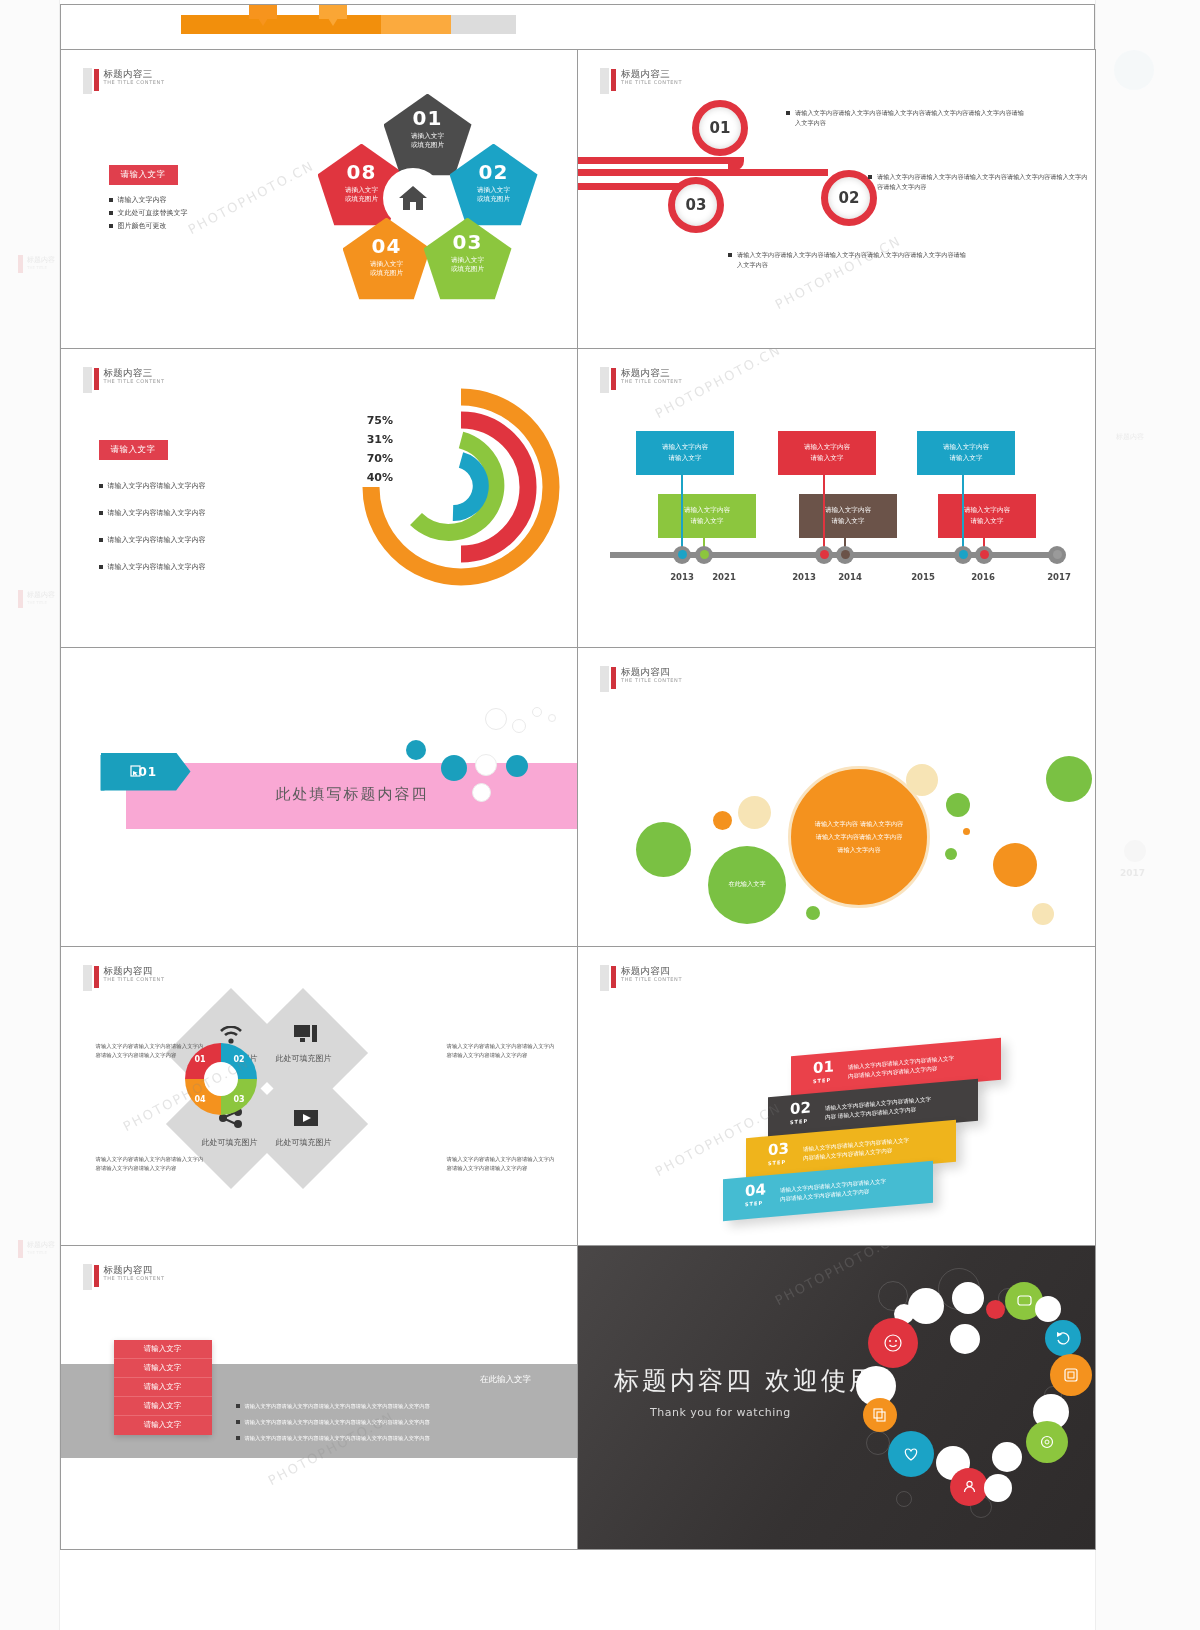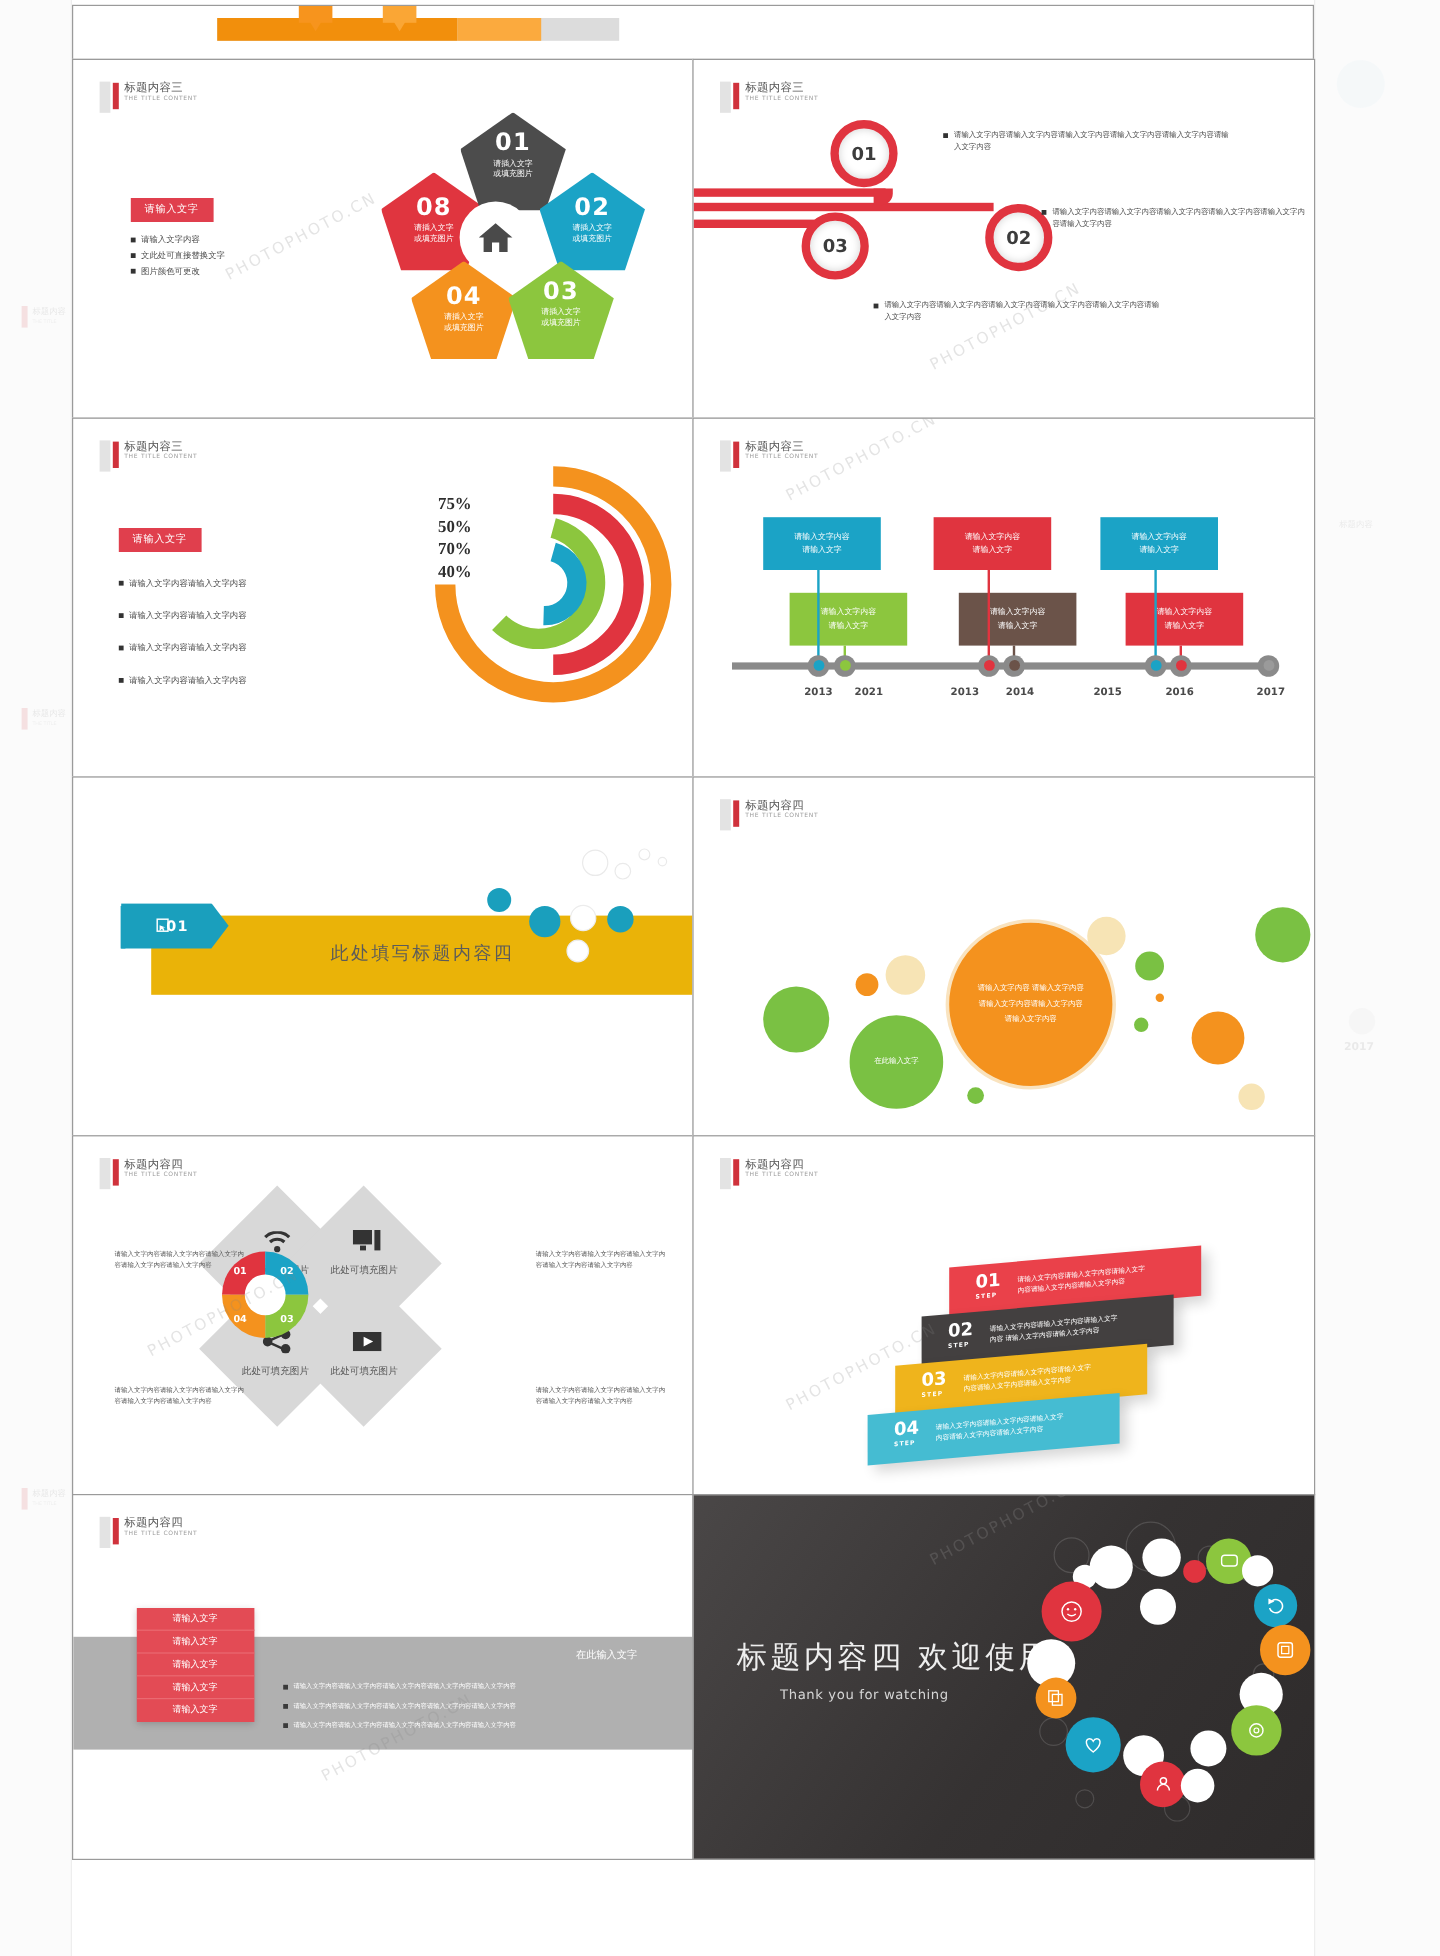--- a/index.html
+++ b/index.html
@@ -73,35 +73,35 @@
         align-items:center;justify-content:center;
         font-size:15px;font-weight:bold;color:#3c3c3c;
         box-shadow:0 0 7px rgba(0,0,0,.18) inset;}
   .redline{position:absolute;height:7px;background:#e0343f;}
   .ptxt{position:absolute;font-size:6.2px;color:#4a4a4a;line-height:10px;display:flex;}
   .ptxt .bq{width:4px;height:4px;background:#333;margin:3px 5px 0 0;flex:none;}
 
   
   .arcwrap{position:absolute;right:14px;top:28px;width:220px;height:230px;}
   .legend{position:absolute;left:8px;top:34px;}
-  .legend div{font-size:14px;font-weight:bold;color:#2f2f2f;line-height:19px;text-align:right;width:42px;font-family:Liberation Serif, serif;}
+  .legend div{font-size:11px;font-weight:bold;color:#2f2f2f;line-height:19px;text-align:right;width:42px;}
 
   
   .tlcard{position:absolute;width:98px;height:44px;color:#fff;display:flex;
           flex-direction:column;align-items:center;justify-content:center;
           font-size:6.6px;line-height:11px;text-align:center;}
   .tlstem{position:absolute;width:2px;}
   .tlaxis{position:absolute;left:32px;top:203px;width:455px;height:6px;background:#8a8a8a;}
   .tldot{position:absolute;width:18px;height:18px;border-radius:50%;background:#8a8a8a;
          display:flex;align-items:center;justify-content:center;}
   .tldot i{width:9px;height:9px;border-radius:50%;display:block;}
   .tlyear{position:absolute;font-size:8.5px;font-weight:bold;color:#4a4a4a;width:40px;text-align:center;}
 
   
-  .divbar{position:absolute;left:65px;top:115px;width:455px;height:66px;background:#eab308;}
+  .divbar{position:absolute;left:65px;top:115px;width:455px;height:66px;background:#f9a8d4;}
   .divbar .cap{position:absolute;left:150px;top:22px;font-size:15px;color:#5b5b5b;letter-spacing:2px;}
   .ribbon{position:absolute;left:40px;top:105px;width:90px;height:38px;background:#1a9fbd;
           clip-path:polygon(0 0,84% 0,100% 50%,84% 100%,0 100%);
           display:flex;align-items:center;color:#fff;}
   .ribbon .rnum{font-size:12px;font-weight:bold;margin-left:38px;letter-spacing:1px;}
   .ribbon:before{content:"";position:absolute;left:-22px;top:2px;width:26px;height:46px;
                  background:#1a9fbd;clip-path:polygon(0 0,100% 0,100% 100%,0 100%,45% 50%);}
   .bub{position:absolute;border-radius:50%;}
 
   
@@ -332,21 +332,21 @@
           <li style="line-height:27px;">
                 <span class="bq" style="margin-top:11px;"></span>
                 <span>请输入文字内容请输入文字内容</span>
               </li>
         </ul>
       </div>
 
       <div class="arcwrap">
         <div class="legend">
           <div>75%</div>
-          <div>50%</div>
+          <div>31%</div>
           <div>70%</div>
           <div>40%</div>
         </div>
         <svg width="220" height="230" viewBox="0 0 220 230">
 
           <path d="M 118 20 A 90 90 0 1 1 28 110" fill="none" stroke="#f4921e" stroke-width="17"></path>
 
           <path d="M 118 43 A 67 67 0 1 1 118 177" fill="none" stroke="#e0343f" stroke-width="17"></path>
 
           <path d="M 118 63 A 47 47 0 1 1 73 142" fill="none" stroke="#8cc63e" stroke-width="17"></path>

